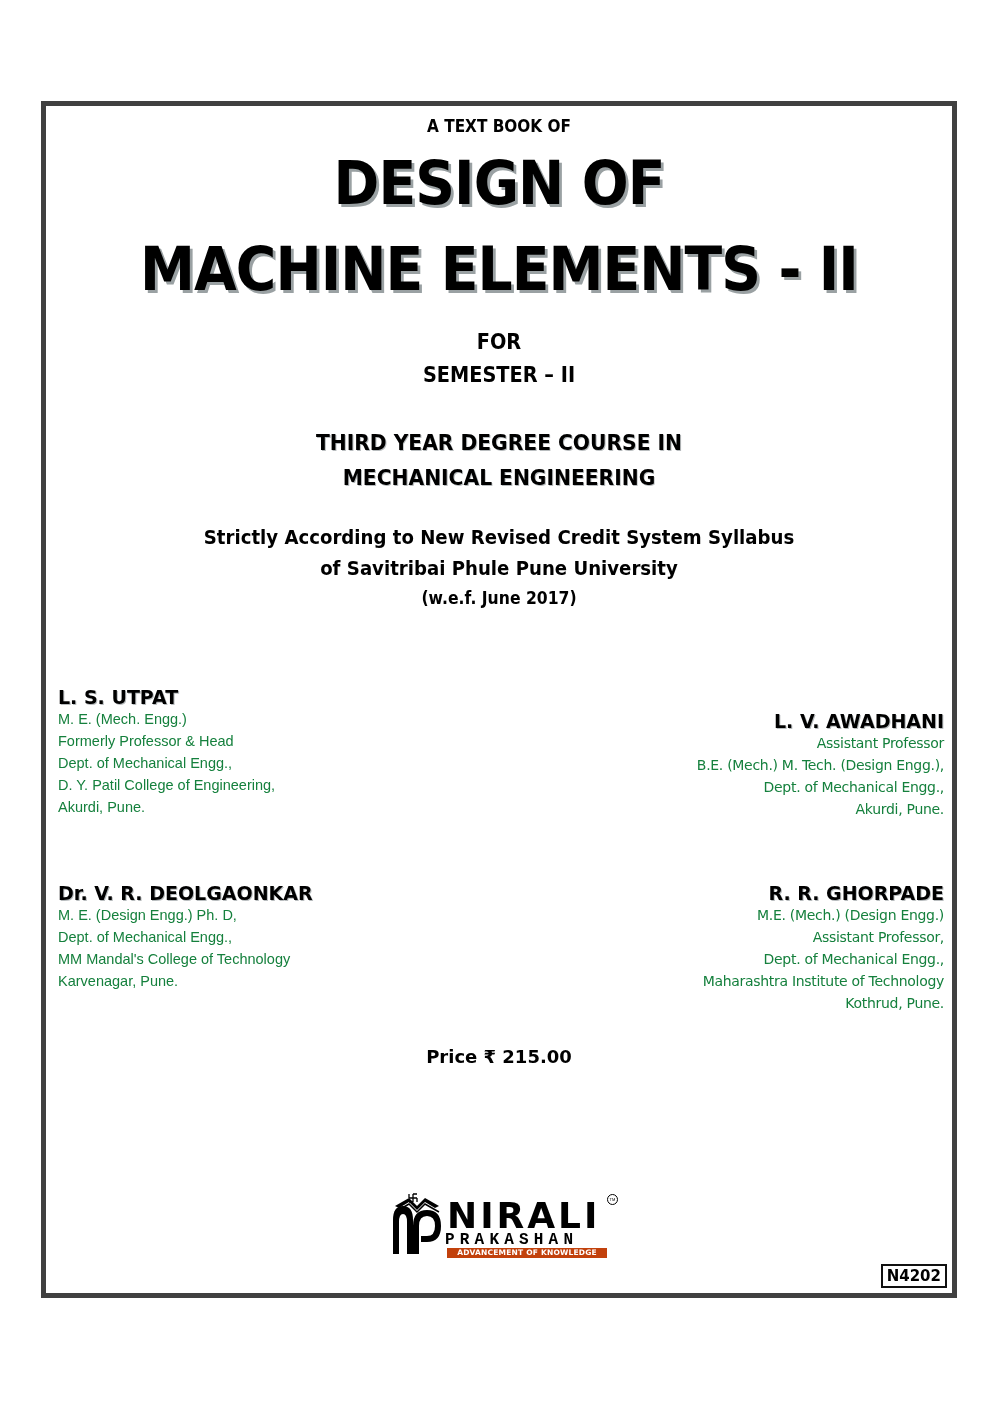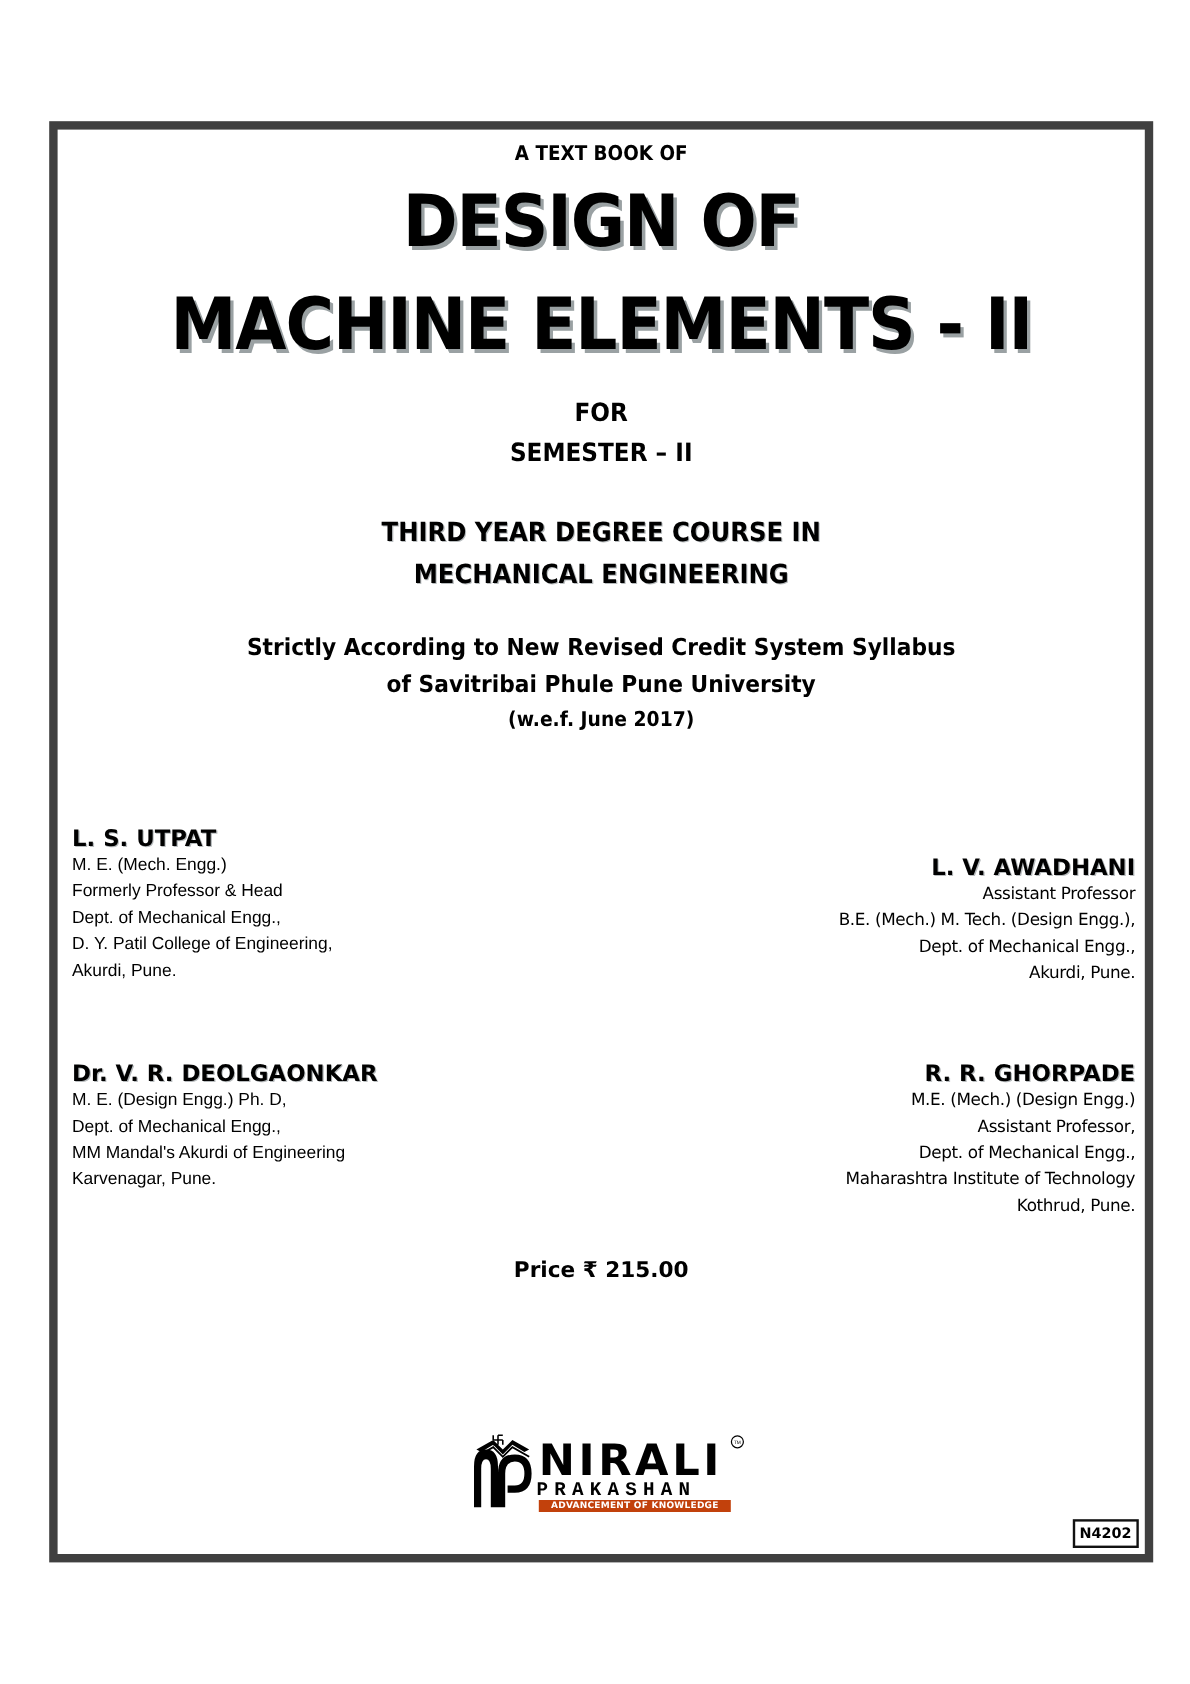--- a/index.html
+++ b/index.html
@@ -1,46 +1,46 @@
 <!DOCTYPE html>
 <html><head>
   <meta charset="utf-8">
   <style>
     html, body { margin: 0; padding: 0; background: #ffffff; }
     body { width: 992px; height: 1403px; position: relative; overflow: hidden; }
     .page-frame {
       position: absolute; left: 41px; top: 101px; width: 906px; height: 1187px;
-      border: 7px solid #404040; box-sizing: content-box;
+      border: 5px solid #404040; box-sizing: content-box;
     }
     .abs { position: absolute; }
     .center { left: 0; right: 0; text-align: center; }
     .sans { font-family: "DejaVu Sans", "Liberation Sans", sans-serif; }
     .arial { font-family: "Liberation Sans", sans-serif; }
     .kicker { top: 10px; font-size: 17px; font-weight: bold; letter-spacing: 0px; transform: scaleX(0.9); }
     .title {
       font-weight: bold; font-size: 60px; letter-spacing: -1px; color: #000;
       text-shadow: 3px 3px 0 #9aa1a3;
       transform: scaleX(0.92);
     }
     .title1 { top: 42px; }
     .title2 { top: 128px; }
     .for-line { font-size: 21px; font-weight: bold; transform: scaleX(0.92); }
     .course { font-size: 22px; font-weight: bold; transform: scaleX(0.92); text-shadow: 1px 1px 0 #b8bcbe; }
     .syllabus { font-size: 19.5px; font-weight: bold; transform: scaleX(0.93); }
     .wef { font-size: 17px; font-weight: bold; transform: scaleX(0.92); }
     .author-name { font-size: 19px; font-weight: bold; text-shadow: 1px 1px 0 #b8bcbe; white-space: nowrap; }
-    .author-line { font-size: 14.5px; line-height: 22px; white-space: nowrap; color: #000000; }
+    .author-line { font-size: 14.5px; line-height: 22px; white-space: nowrap; color: #15803d; }
     .left-col { left: 12px; }
     .right-col { right: 8px; text-align: right; }
     .right-col .author-line { font-family: "DejaVu Sans", sans-serif; font-size: 14px; letter-spacing: -0.3px; transform-origin: right; }
     .price { top: 940px; font-size: 18px; font-weight: bold; }
     .logo { left: 343px; top: 1086px; width: 230px; height: 70px; }
     .code-box {
       position: absolute; right: 5px; bottom: 5px; border: 2px solid #111;
-      padding: 1px 4px; font-size: 12px; font-weight: bold; line-height: 18px; margin-top: 42px;
+      padding: 1px 4px; font-size: 15px; font-weight: bold; line-height: 18px; margin-top: 42px;
     }
   </style>
 </head>
 <body>
 
 <div class="page-frame">
 
   <div class="abs center sans kicker">A TEXT BOOK OF</div>
   <div class="abs center sans title title1">DESIGN OF</div>
   <div class="abs center sans title title2">MACHINE ELEMENTS - II</div>
@@ -69,21 +69,21 @@
     <div class="author-line">Assistant Professor</div>
     <div class="author-line">B.E. (Mech.) M. Tech. (Design Engg.),</div>
     <div class="author-line">Dept. of Mechanical Engg.,</div>
     <div class="author-line">Akurdi, Pune.</div>
   </div>
 
   <div class="abs left-col" style="top:776px;">
     <div class="sans author-name">Dr. V. R. DEOLGAONKAR</div>
     <div class="arial author-line">M. E. (Design Engg.) Ph. D,</div>
     <div class="arial author-line">Dept. of Mechanical Engg.,</div>
-    <div class="arial author-line">MM Mandal's Akurdi of Engineering</div>
+    <div class="arial author-line">MM Mandal's College of Technology</div>
     <div class="arial author-line">Karvenagar, Pune.</div>
   </div>
 
   <div class="abs right-col" style="top:776px;">
     <div class="sans author-name">R. R. GHORPADE</div>
     <div class="author-line">M.E. (Mech.) (Design Engg.)</div>
     <div class="author-line">Assistant Professor,</div>
     <div class="author-line">Dept. of Mechanical Engg.,</div>
     <div class="author-line">Maharashtra Institute of Technology</div>
     <div class="author-line">Kothrud, Pune.</div>

